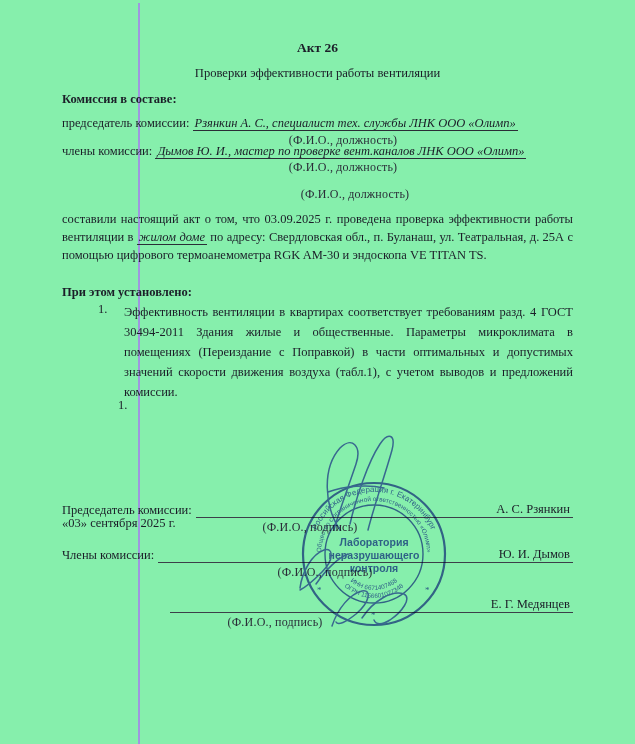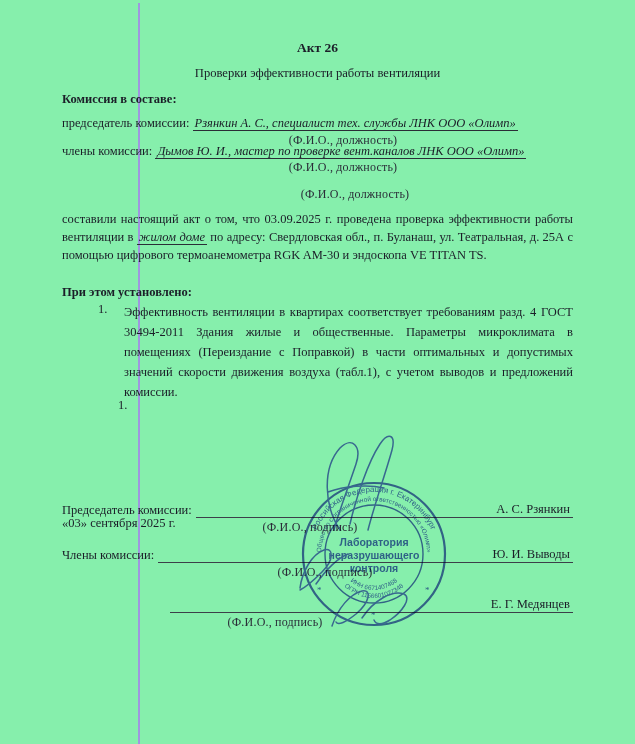--- a/index.html
+++ b/index.html
@@ -73,21 +73,21 @@
     <span class="siglabel">Председатель комиссии:</span>
     <span class="sigline">
       <span>А. С. Рзянкин</span>
     </span>
   </div>
   <div class="abs smallcap" style="left:235px;top:520px;width:150px;">(Ф.И.О., подпись)</div>
 
   <div class="abs sigrow" style="left:62px;top:543px;width:511px;">
     <span class="siglabel">Члены комиссии:</span>
     <span class="sigline">
-      <span>Ю. И. Выводы</span>
+      <span>Ю. И. Дымов</span>
     </span>
   </div>
   <div class="abs smallcap" style="left:250px;top:565px;width:150px;">(Ф.И.О., подпись)</div>
 
   <div class="abs sigrow" style="left:170px;top:593px;width:403px;">
     <span class="sigline">
       <span>Е. Г. Медянцев</span>
     </span>
   </div>
   <div class="abs smallcap" style="left:200px;top:615px;width:150px;">(Ф.И.О., подпись)</div>

